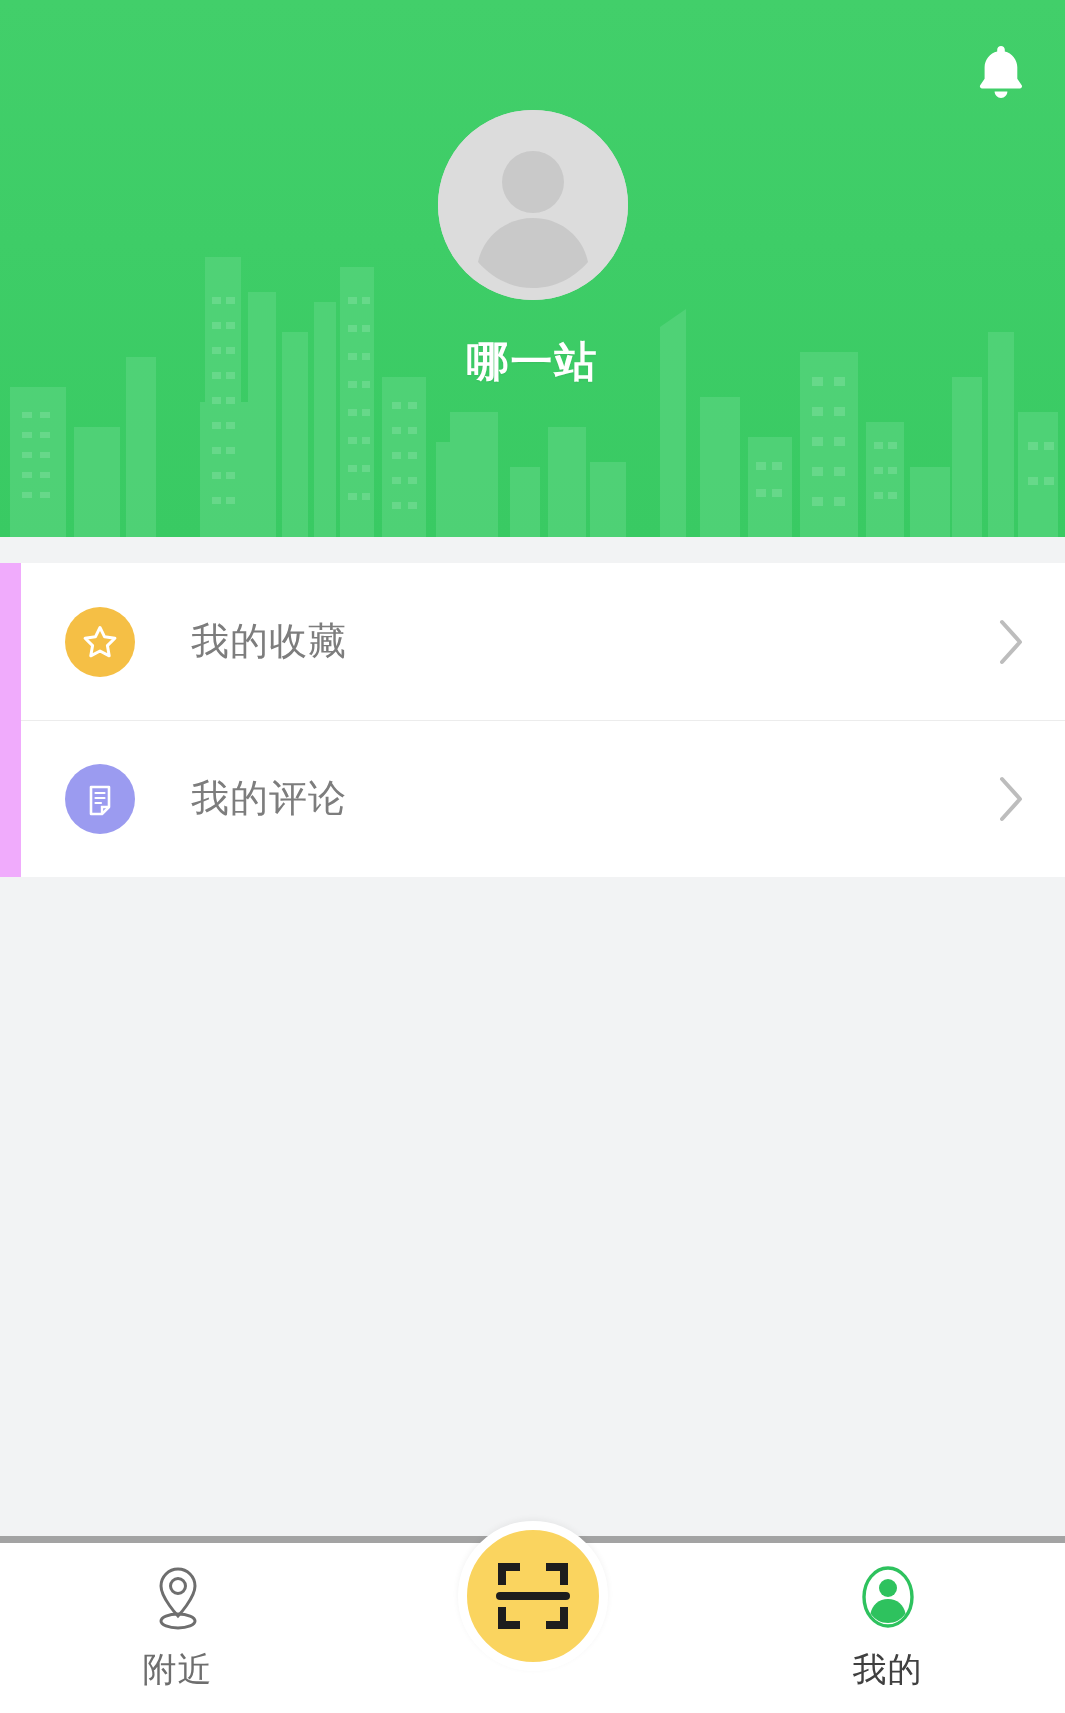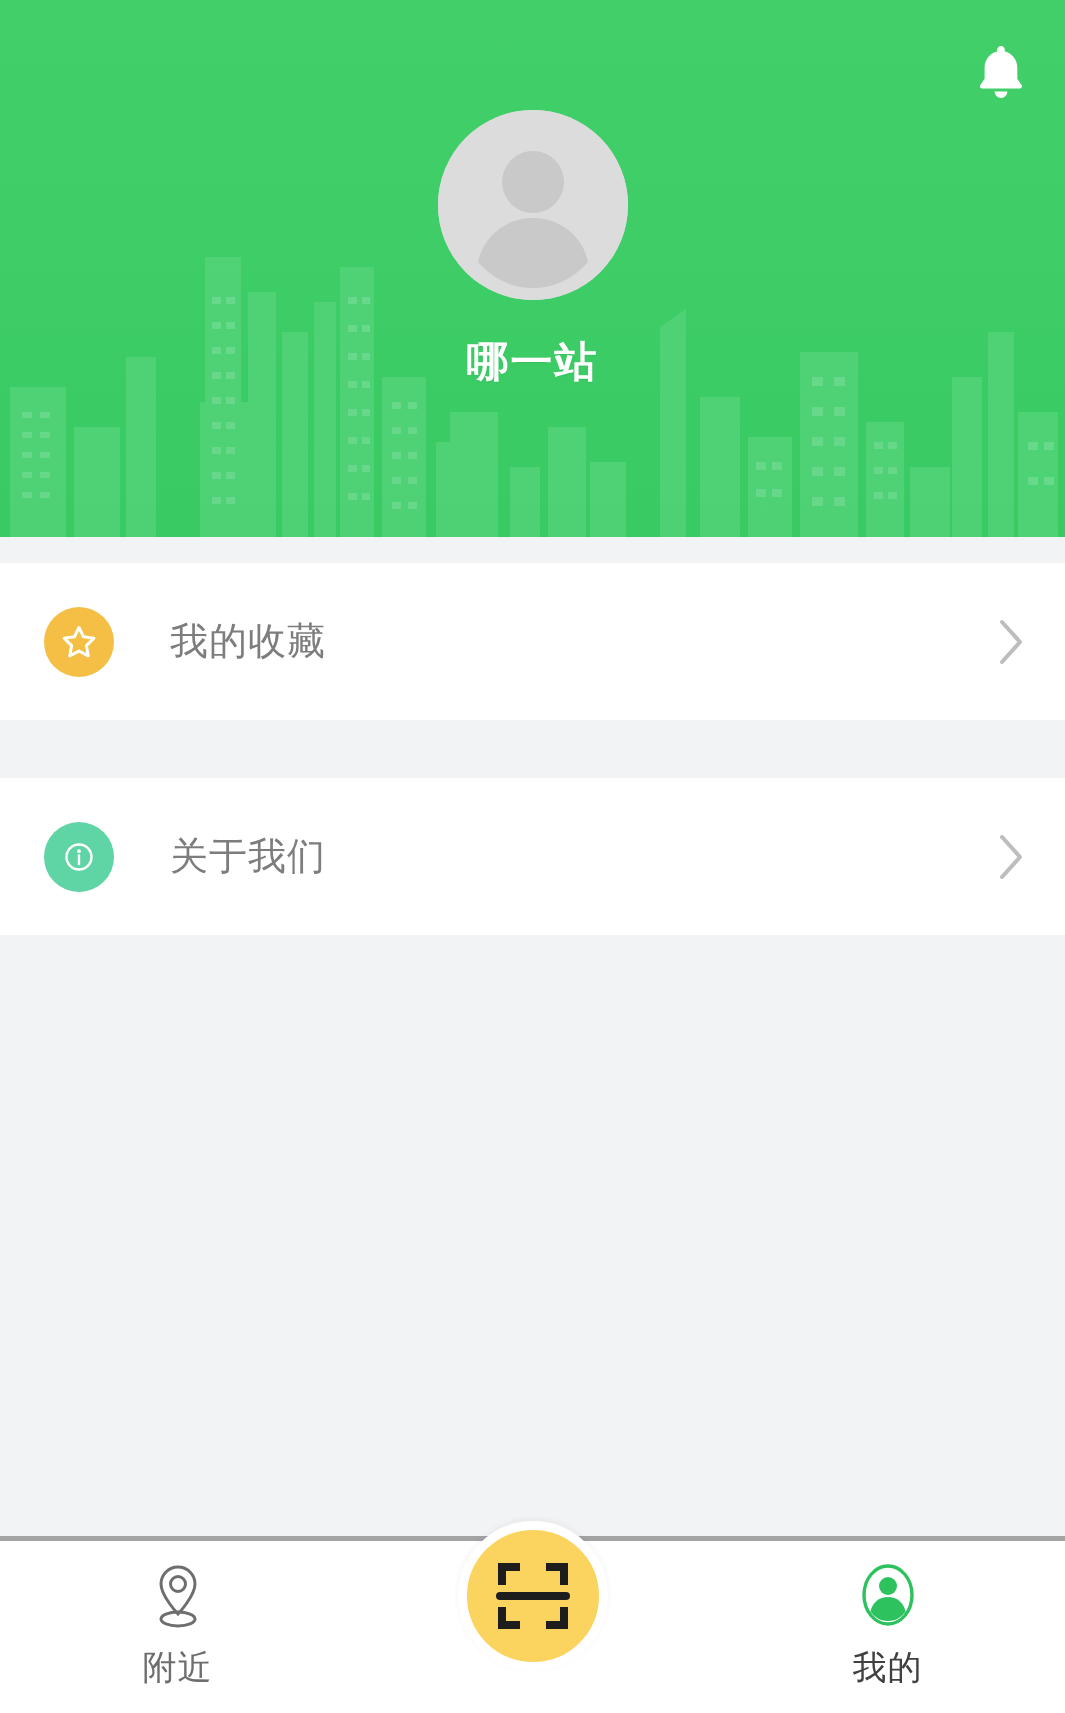--- a/index.html
+++ b/index.html
@@ -78,21 +78,21 @@
 
   
   .list-gap {
     width: 100%;
     background: #f2f3f4;
     flex: 0 0 auto;
   }
   .gap-top   { height: 26px; }
   .gap-mid   { height: 58px; }
 
-  .card { background: #f0abfc; width: 100%; flex: 0 0 auto; }
+  .card { background: #f0abfc; width: 100%; flex: 0 0 auto; padding-left: 21px; }
 
   .row {
     display: flex;
     align-items: center;
     height: 157px;
     padding: 0 34px 0 44px;
     background: #ffffff;
     position: relative;
   }
   .row + .row::before {
@@ -137,21 +137,21 @@
     width: 100%;
     height: 177px;
     flex: 0 0 auto;
   }
   .tabbar {
     position: absolute;
     left: 0; bottom: 0;
     width: 100%;
     height: 177px;
     background: #ffffff;
-    border-top: 5px solid #a3a3a3;
+    border-top: 7px solid #a3a3a3;
     display: flex;
     align-items: flex-start;
   }
   .tab {
     flex: 1 1 0;
     height: 100%;
     display: flex;
     flex-direction: column;
     align-items: center;
     justify-content: flex-start;
@@ -341,42 +341,42 @@
       </div>
       <div class="row-label">我的收藏</div>
       <div class="chev">
         <svg width="30" height="52" viewBox="0 0 30 52">
           <polyline points="6,6 24,26 6,46" fill="none" stroke="#bdbdbd" stroke-width="4" stroke-linecap="round" stroke-linejoin="round"></polyline>
         </svg>
       </div>
     </div>
 
 
-
-  </div>
-
-  <div class="list-gap gap-mid"></div>
-
-  <div class="card">
     <div class="row">
-      <div class="row-icon" style="background:#5FD4A5;">
+      <div class="row-icon" style="background:#9B9BF0;">
         <svg width="42" height="42" viewBox="0 0 42 42">
-          <circle cx="21" cy="21" r="12.5" fill="none" stroke="#ffffff" stroke-width="2.4"></circle>
-          <circle cx="21" cy="15.2" r="1.9" fill="#ffffff"></circle>
-          <path fill="none" stroke="#ffffff" stroke-width="2.4" stroke-linecap="round" d="M21 19.5v8.5"></path>
-        </svg>
-      </div>
-      <div class="row-label">关于我们</div>
+          <path fill="none" stroke="#ffffff" stroke-width="2.6" stroke-linejoin="round" d="M12 9h18v20l-7 7H12z"></path>
+          <path fill="none" stroke="#ffffff" stroke-width="2.4" d="M23 36v-7h7"></path>
+          <line x1="16.5" y1="15" x2="25.5" y2="15" stroke="#ffffff" stroke-width="2.2" stroke-linecap="round"></line>
+          <line x1="16.5" y1="20" x2="25.5" y2="20" stroke="#ffffff" stroke-width="2.2" stroke-linecap="round"></line>
+          <line x1="16.5" y1="25" x2="22" y2="25" stroke="#ffffff" stroke-width="2.2" stroke-linecap="round"></line>
+        </svg>
+      </div>
+      <div class="row-label">我的评论</div>
       <div class="chev">
         <svg width="30" height="52" viewBox="0 0 30 52">
           <polyline points="6,6 24,26 6,46" fill="none" stroke="#bdbdbd" stroke-width="4" stroke-linecap="round" stroke-linejoin="round"></polyline>
         </svg>
       </div>
     </div>
+
   </div>
+
+  <div class="list-gap gap-mid"></div>
+
 
   <div class="filler"></div>
 
   <div class="tabbar-wrap">
 
     <div class="tabbar">
 
       <div class="tab">
         <div class="tab-icon">
           <svg width="64" height="72" viewBox="0 0 64 72">

